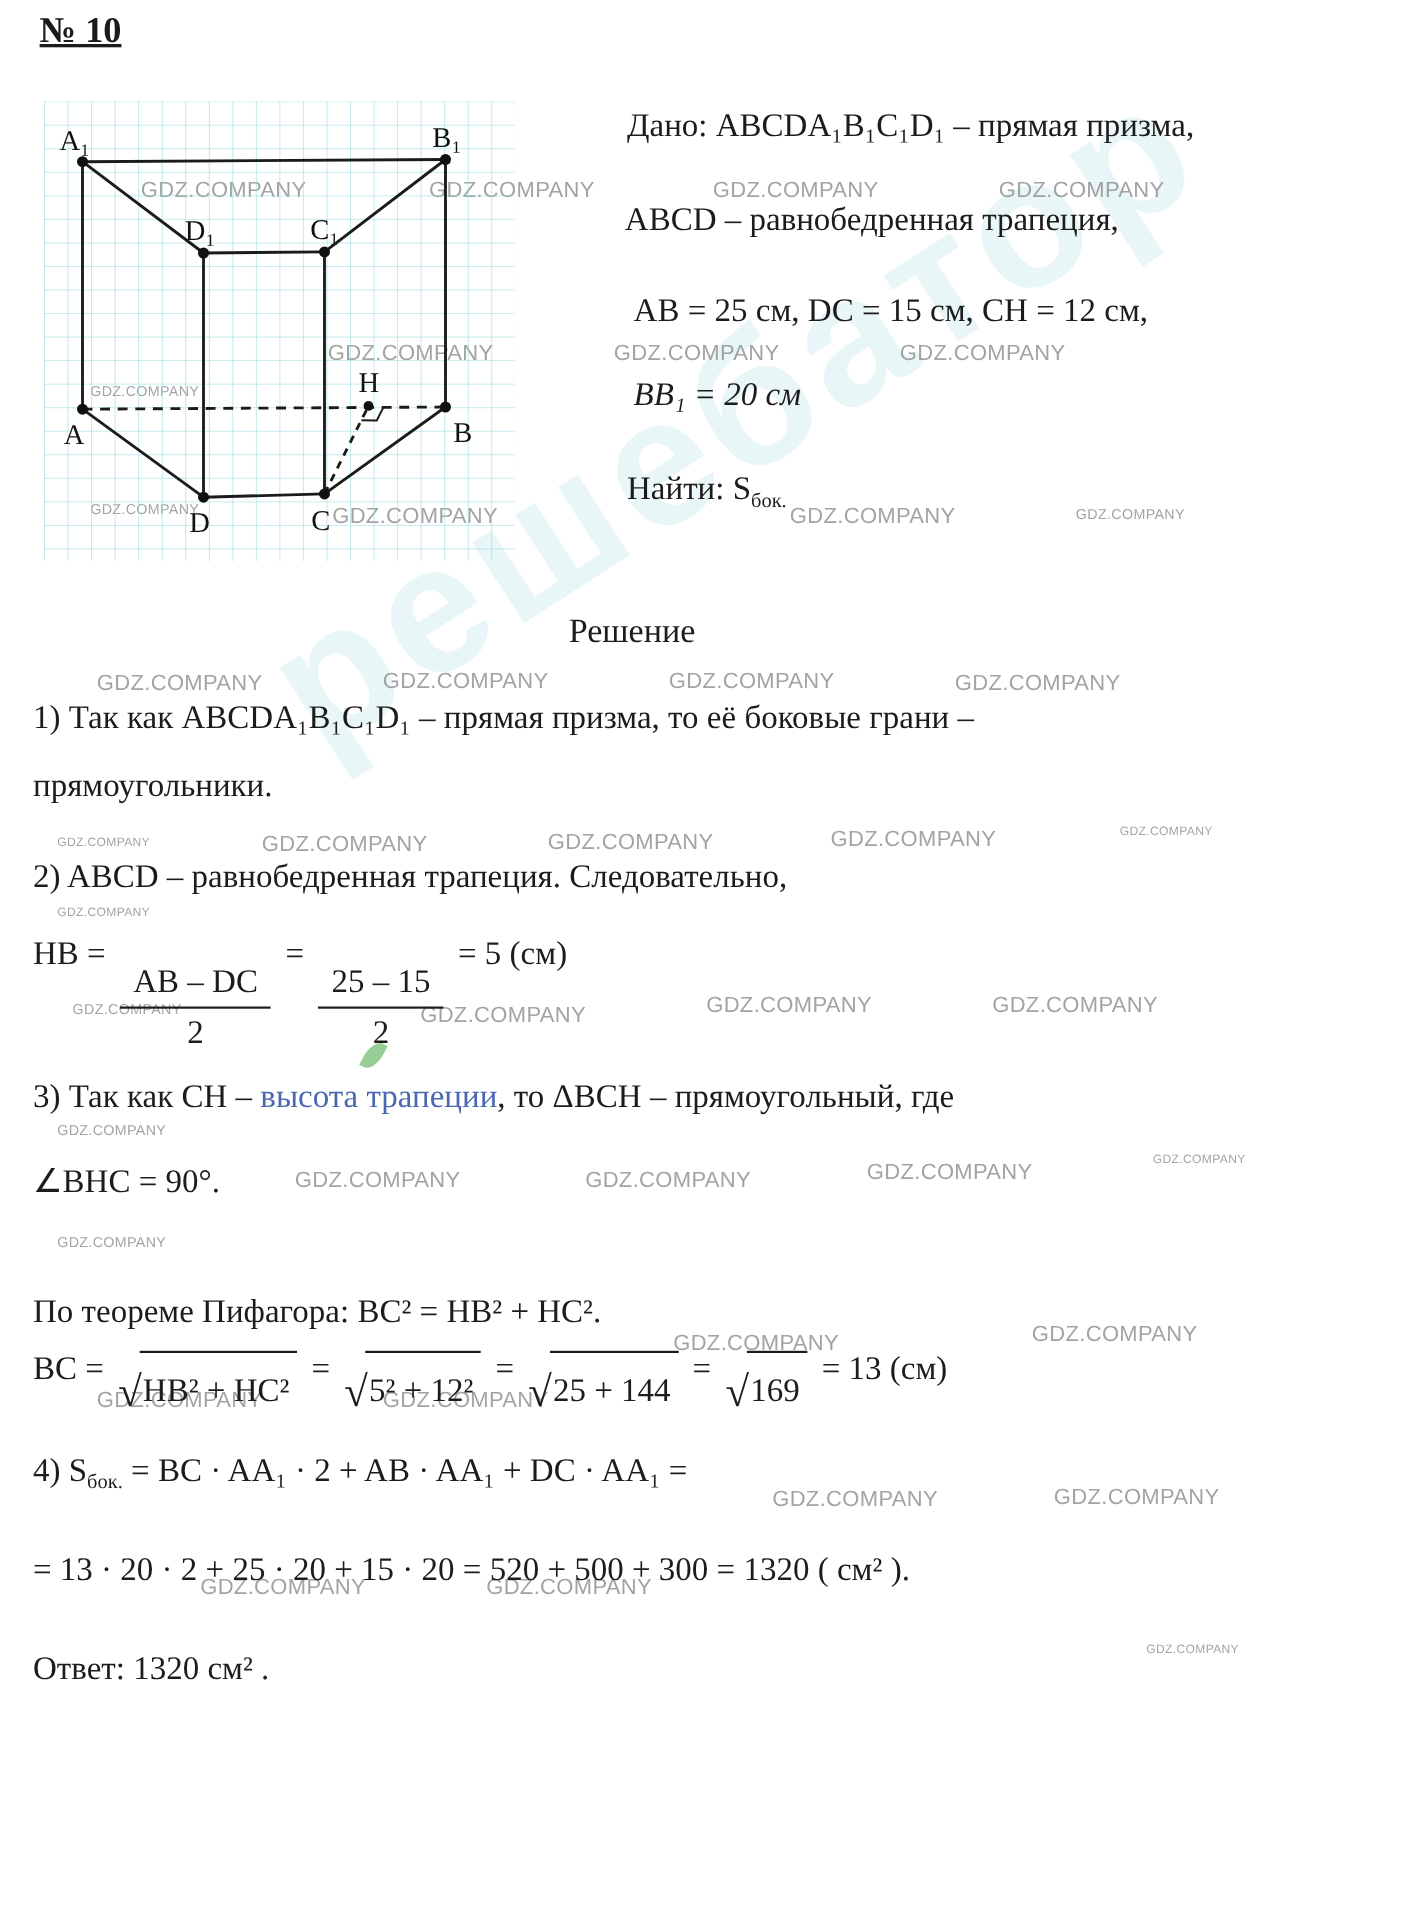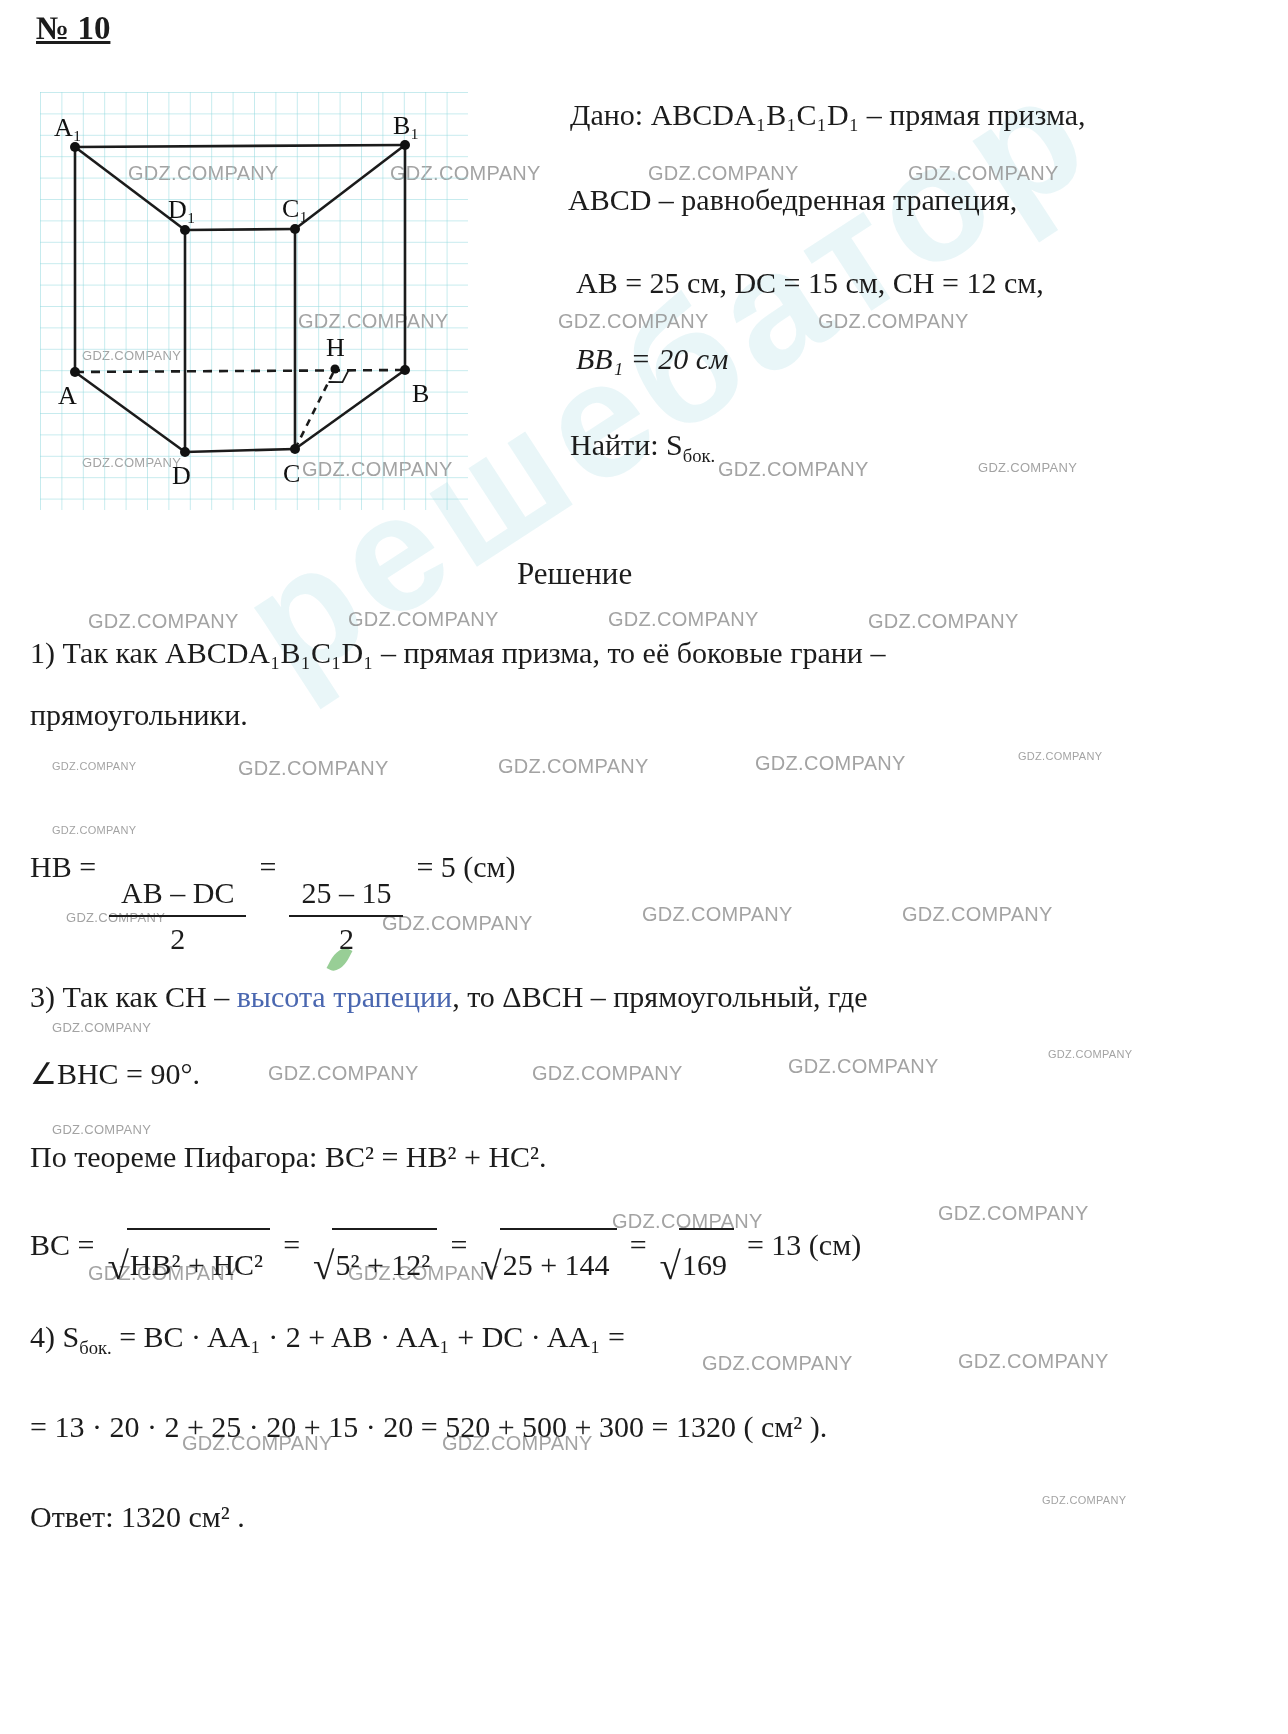--- a/index.html
+++ b/index.html
@@ -142,38 +142,39 @@
   <div class="abs txt" style="left:568px; top:183px;">ABCD – равнобедренная трапеция,</div>
   <div class="abs txt" style="left:576px; top:266px;">AB = 25 см, DC = 15 см, CH = 12 см,</div>
   <div class="abs txt" style="left:576px; top:342px;font-style:italic;">BB₁  = 20 см</div>
   <div class="abs txt" style="left:570px; top:428px;"><span>Найти:  S</span><sub class="small">бок.</sub></div>
 
   <div class="abs heading" style="left:505px; top:556px;margin-left:12px;">Решение</div>
 
   <div class="abs txt" style="left:30px; top:636px;">1) Так как  ABCDA₁B₁C₁D₁  – прямая призма, то её боковые грани –</div>
   <div class="abs txt" style="left:30px; top:698px;">прямоугольники.</div>
 
+  <div class="abs txt" style="left:30px; top:780px;">2) ABCD – равнобедренная трапеция. Следовательно,</div>
   <div class="formula-row" style="left:30px; top:850px;">
     <span>HB  =</span>
     <span class="frac">
       <span class="fnum">AB – DC</span>
       <span class="fden">2</span>
     </span>
     <span>=</span>
     <span class="frac">
       <span class="fnum">25 – 15</span>
       <span class="fden">2</span>
     </span>
     <span>=  5 (см)</span>
   </div>
 
   <div class="abs txt" style="left:30px; top:980px;"><span>3) Так как CH – </span><span class="blue">высота трапеции</span><span>, то  ΔBCH  – прямоугольный, где</span></div>
   <div class="abs txt" style="left:30px; top:1056px;">∠BHC  =  90°.</div>
 
-  <div class="abs txt" style="left:30px; top:1140px;text-align:center;">По теореме Пифагора:  BC²  =  HB²  +  HC².</div>
+  <div class="abs txt" style="left:30px; top:1176px;text-align:center;">По теореме Пифагора:  BC²  =  HB²  +  HC².</div>
 
   <div class="formula-row" style="left:30px; top:1228px;">
     <span>BC =</span>
     <span class="sqrt">
         <span class="rad">√</span>
         <span class="sbody">HB² + HC²</span>
       </span>
     <span>=</span>
     <span class="sqrt">
         <span class="rad">√</span>

